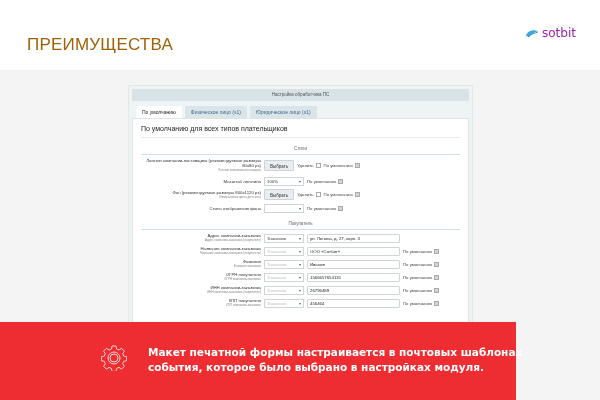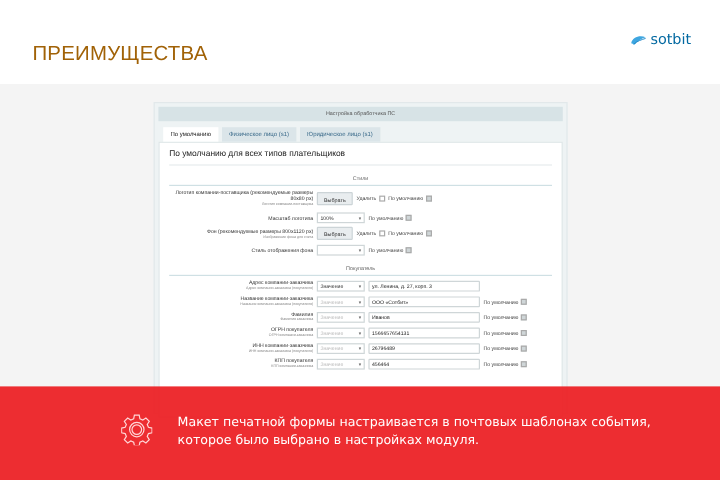--- a/index.html
+++ b/index.html
@@ -4,21 +4,21 @@
 <style>
   * { box-sizing: border-box; margin: 0; padding: 0; }
   html, body { width: 600px; height: 400px; overflow: hidden; background: #f4f4f4; font-family: "Liberation Sans", sans-serif; }
   .stage { position: relative; width: 600px; height: 400px; }
 
   .header { position: absolute; left: 0; top: 0; width: 600px; height: 70px; background: #ffffff; }
   .subtitle { position: absolute; left: 27px; top: 17px; font-size: 10px; color: #a5a5a5; font-family: "DejaVu Sans", sans-serif; }
   .title { position: absolute; left: 27px; top: 35px; font-size: 17px; color: #a16207; font-family: Liberation Sans, sans-serif; letter-spacing: 0.2px; }
   .logo { position: absolute; left: 525px; top: 26px; display: flex; align-items: center; gap: 3px; }
   .logo-mark { width: 14px; height: 9px; }
-  .logo-text { font-size: 12px; color: #0369a1; font-family: "DejaVu Sans", sans-serif; }
+  .logo-text { font-size: 12px; color: #a21caf; font-family: "DejaVu Sans", sans-serif; }
 
   .panel { position: absolute; left: 128px; top: 85px; width: 345px; height: 260px; background: #eef3f4; border: 1px solid #e2e8ea; padding: 3px; }
   .panel-head { height: 12px; background: #d7e3e6; font-size: 4.5px; color: #555; text-align: center; line-height: 12px; }
   .tabs { display: flex; gap: 3px; margin-top: 5px; padding-left: 4px; }
   .tab { height: 12px; padding: 0 6px; font-size: 5px; line-height: 12px; background: #dbe5e9; color: #3a6a8a; }
   .tab.active { background: #fff; color: #222; }
   .form { background: #fff; border: 1px solid #dde5e7; padding: 6px 8px; height: 230px; }
   .form-title { font-size: 7px; color: #222; padding-bottom: 5px; border-bottom: 1px solid #e7eced; }
   .section { text-align: center; font-size: 4.5px; color: #666; margin-top: 8px; padding-bottom: 3px; border-bottom: 1px solid #cfe0e4; }
   .row { display: flex; align-items: center; margin-top: 3px; min-height: 10px; }
@@ -26,21 +26,21 @@
   .lbl small { display: block; font-size: 3px; color: #888; }
   .btn { height: 11px; padding: 0 5px; font-size: 4.5px; line-height: 11px; background: #e9edef; border: 1px solid #ccd4d7; border-radius: 1px; color: #333; }
   .txt { font-size: 4.3px; color: #444; margin-left: 3px; }
   .chk { width: 5px; height: 5px; border: 1px solid #aaa; background: #fff; margin-left: 2px; display: inline-block; }
   .chk.on { background: #cfd6d8; }
   .sel { height: 9px; width: 40px; border: 1px solid #cfd6d8; background: #fff; font-size: 4.3px; line-height: 8px; padding-left: 2px; color: #333; position: relative; }
   .sel.dis { color: #bbb; }
   .sel::after { content: "▾"; position: absolute; right: 2px; top: 0; font-size: 4px; color: #666; }
   .inp { height: 9px; width: 93px; border: 1px solid #cfd6d8; border-radius: 1px; background: #fff; margin-left: 3px; font-size: 4.3px; line-height: 8px; padding-left: 2px; color: #222; }
 
-  .banner { position: absolute; left: 0; top: 322px; width: 600px; height: 78px; background: rgba(236, 32, 36, 0.94); }
+  .banner { position: absolute; left: 0; top: 322px; width: 516px; height: 78px; background: rgba(236, 32, 36, 0.94); font-weight: bold; }
   .gear { position: absolute; left: 101px; top: 23px; width: 26px; height: 26px; }
   .banner-text { position: absolute; left: 148px; top: 23px; width: 420px; font-size: 10.5px; line-height: 15px; color: #fff; font-family: "DejaVu Sans", sans-serif; }
 </style>
 </head>
 <body>
 
 <div class="stage">
 
   <div class="header">
     <div class="title">ПРЕИМУЩЕСТВА</div>

